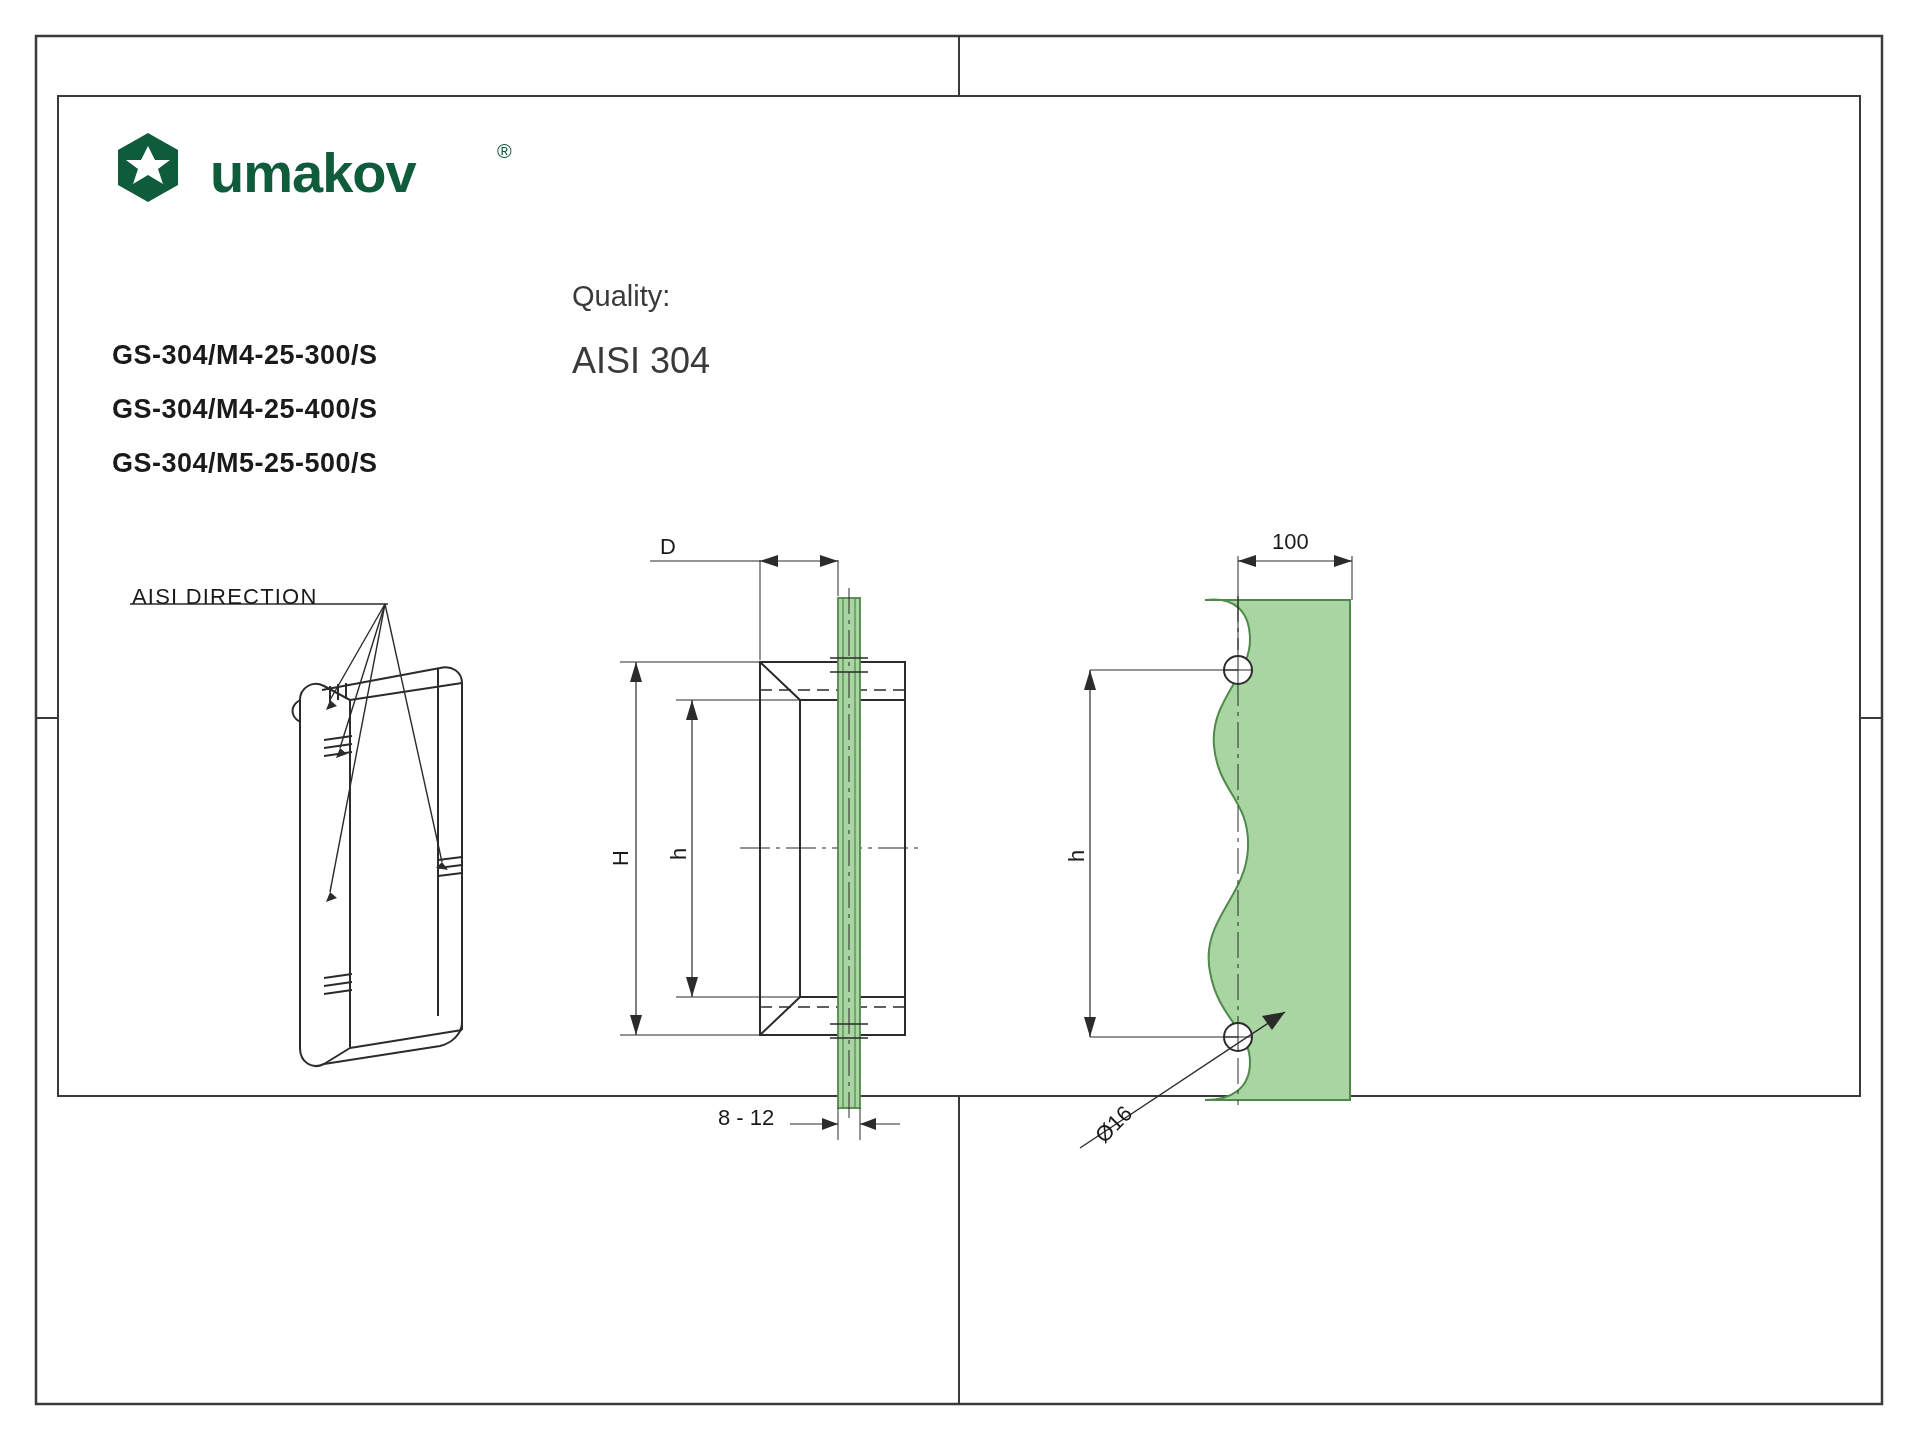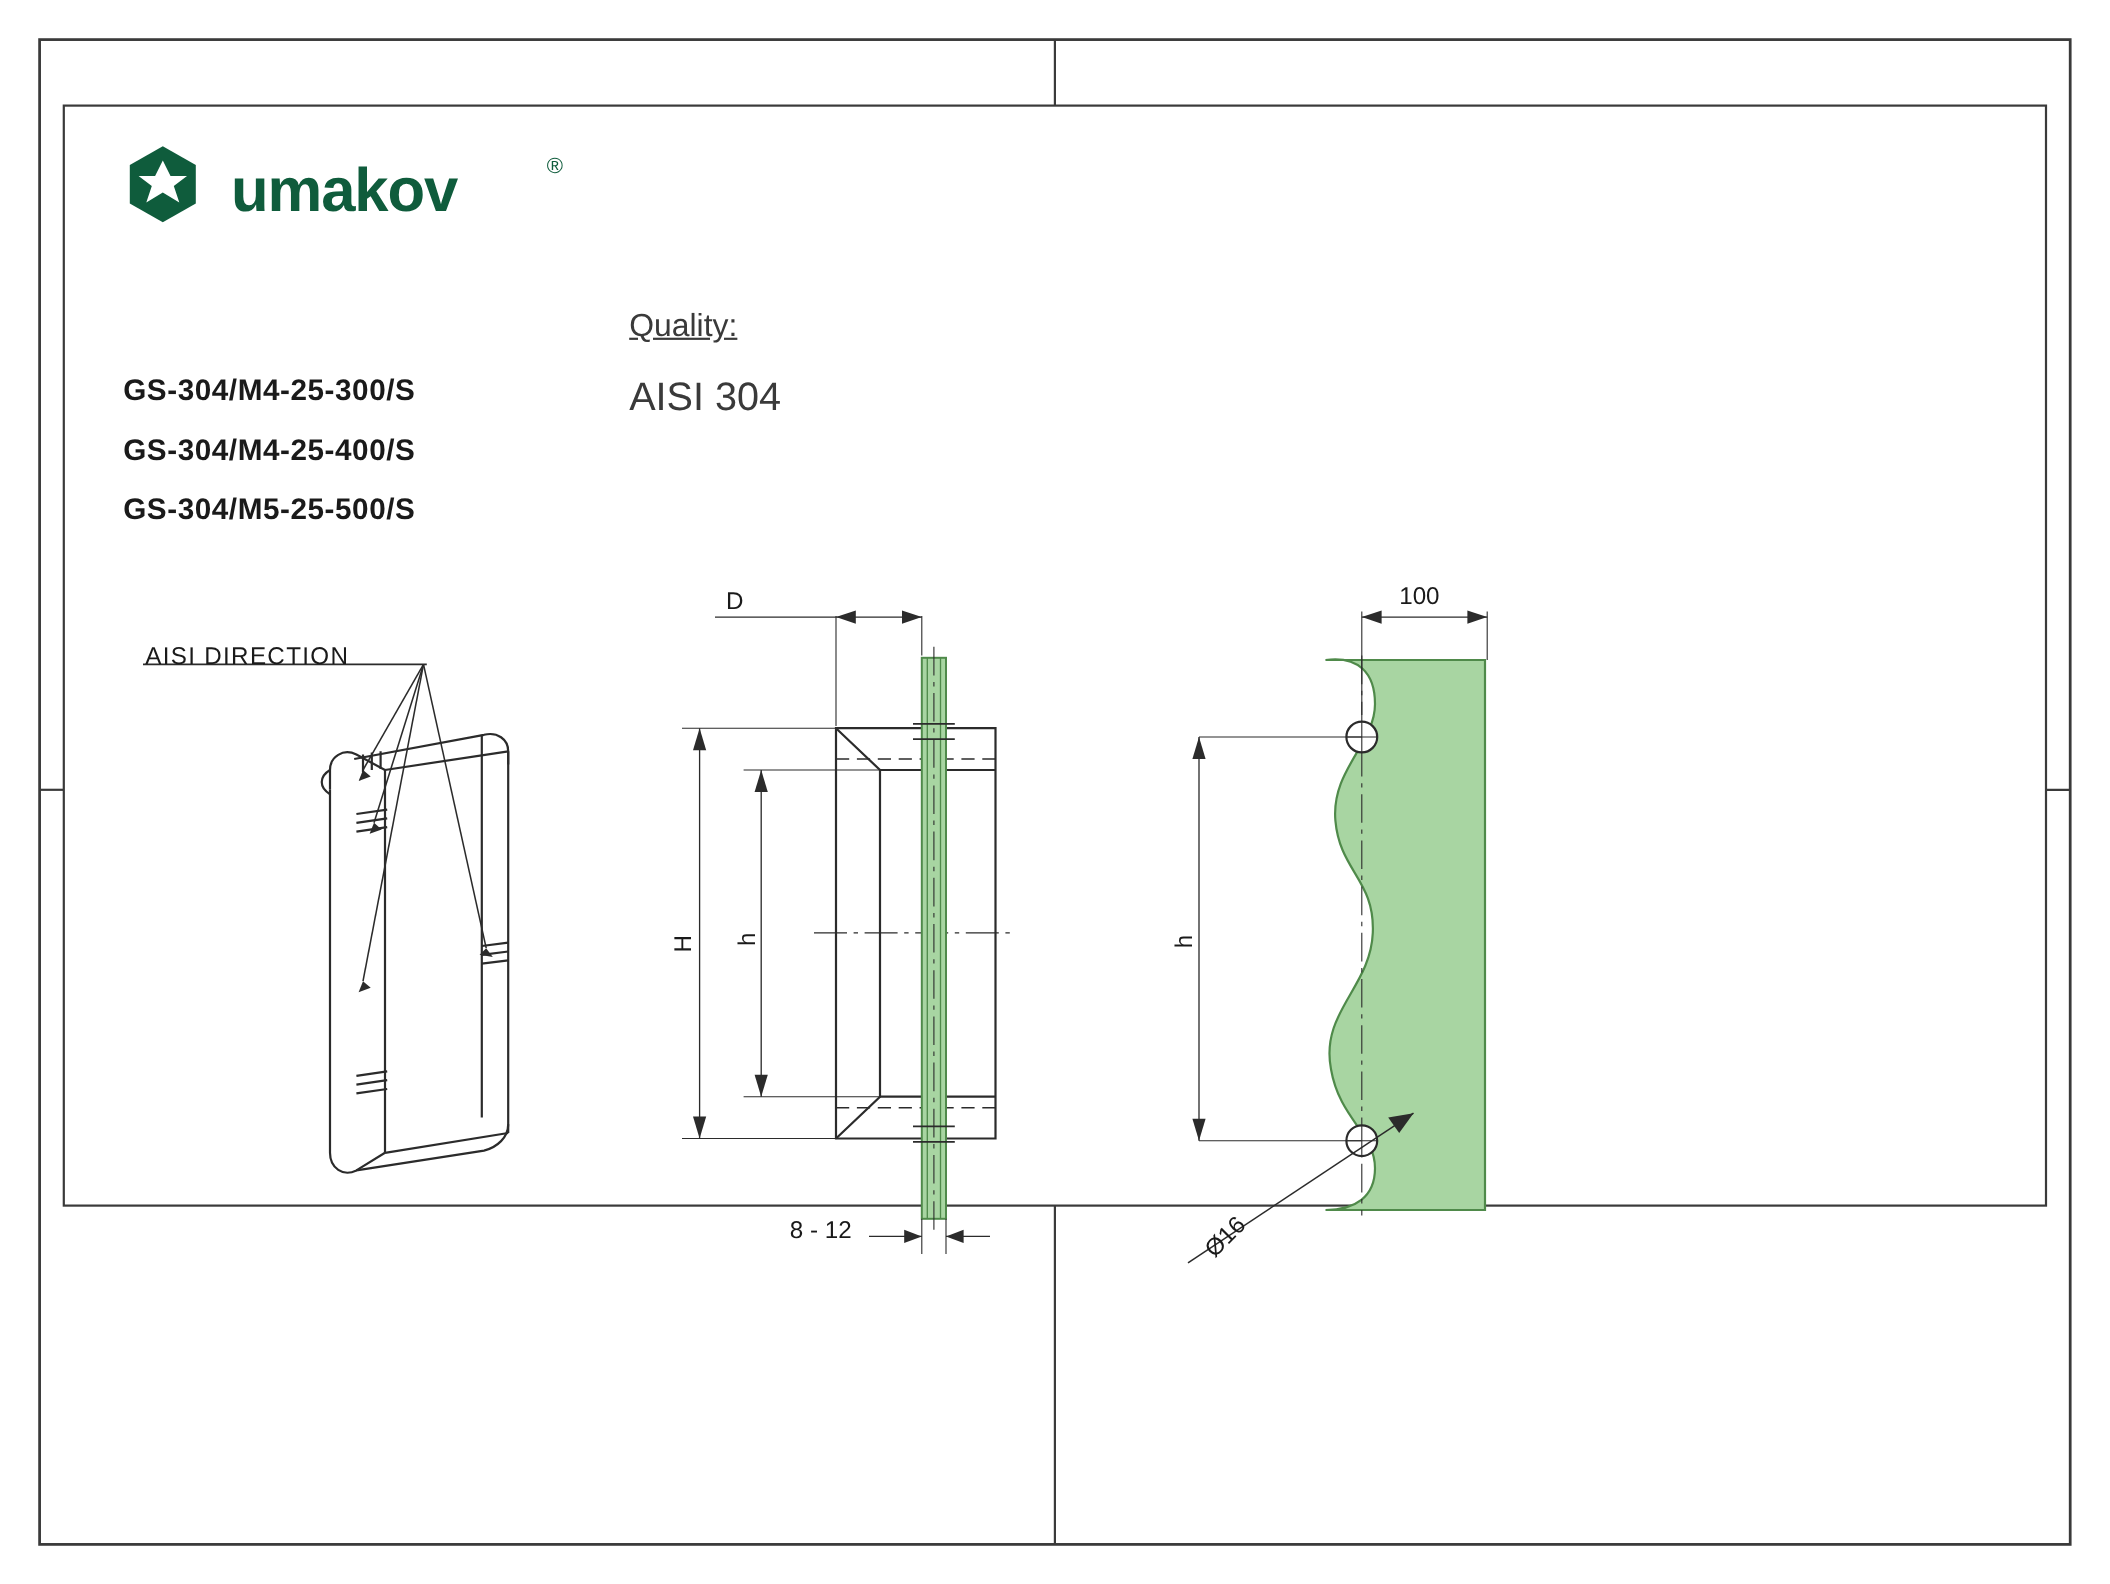--- a/index.html
+++ b/index.html
@@ -211,21 +211,21 @@
     </g>
   </svg>
 
   <div class="txt logo-word" style="left:210px; top:140px;">umakov</div>
   <div class="txt logo-reg" style="left:497px; top:140px;">®</div>
 
   <div class="txt code" style="left:112px; top:340px;">GS-304/M4-25-300/S</div>
   <div class="txt code" style="left:112px; top:394px;">GS-304/M4-25-400/S</div>
   <div class="txt code" style="left:112px; top:448px;">GS-304/M5-25-500/S</div>
 
-  <div class="txt quality-label" style="left:572px; top:280px;text-decoration:underline;">Quality:</div>
+  <div class="txt quality-label" style="left:572px; top:280px;">Quality:</div>
   <div class="txt quality-value" style="left:572px; top:340px;">AISI 304</div>
 
   <div class="txt satin" style="left:132px; top:584px;">AISI DIRECTION</div>
 
   <div class="txt dim" style="left:660px; top:534px;">D</div>
   <div class="txt dim-rot" style="left:608px; top:866px;">H</div>
   <div class="txt dim-rot" style="left:666px; top:860px;">h</div>
   <div class="txt dim" style="left:718px; top:1105px; font-weight:normal;">8 - 12</div>
 
   <div class="txt dim" style="left:1272px; top:529px;">100</div>

